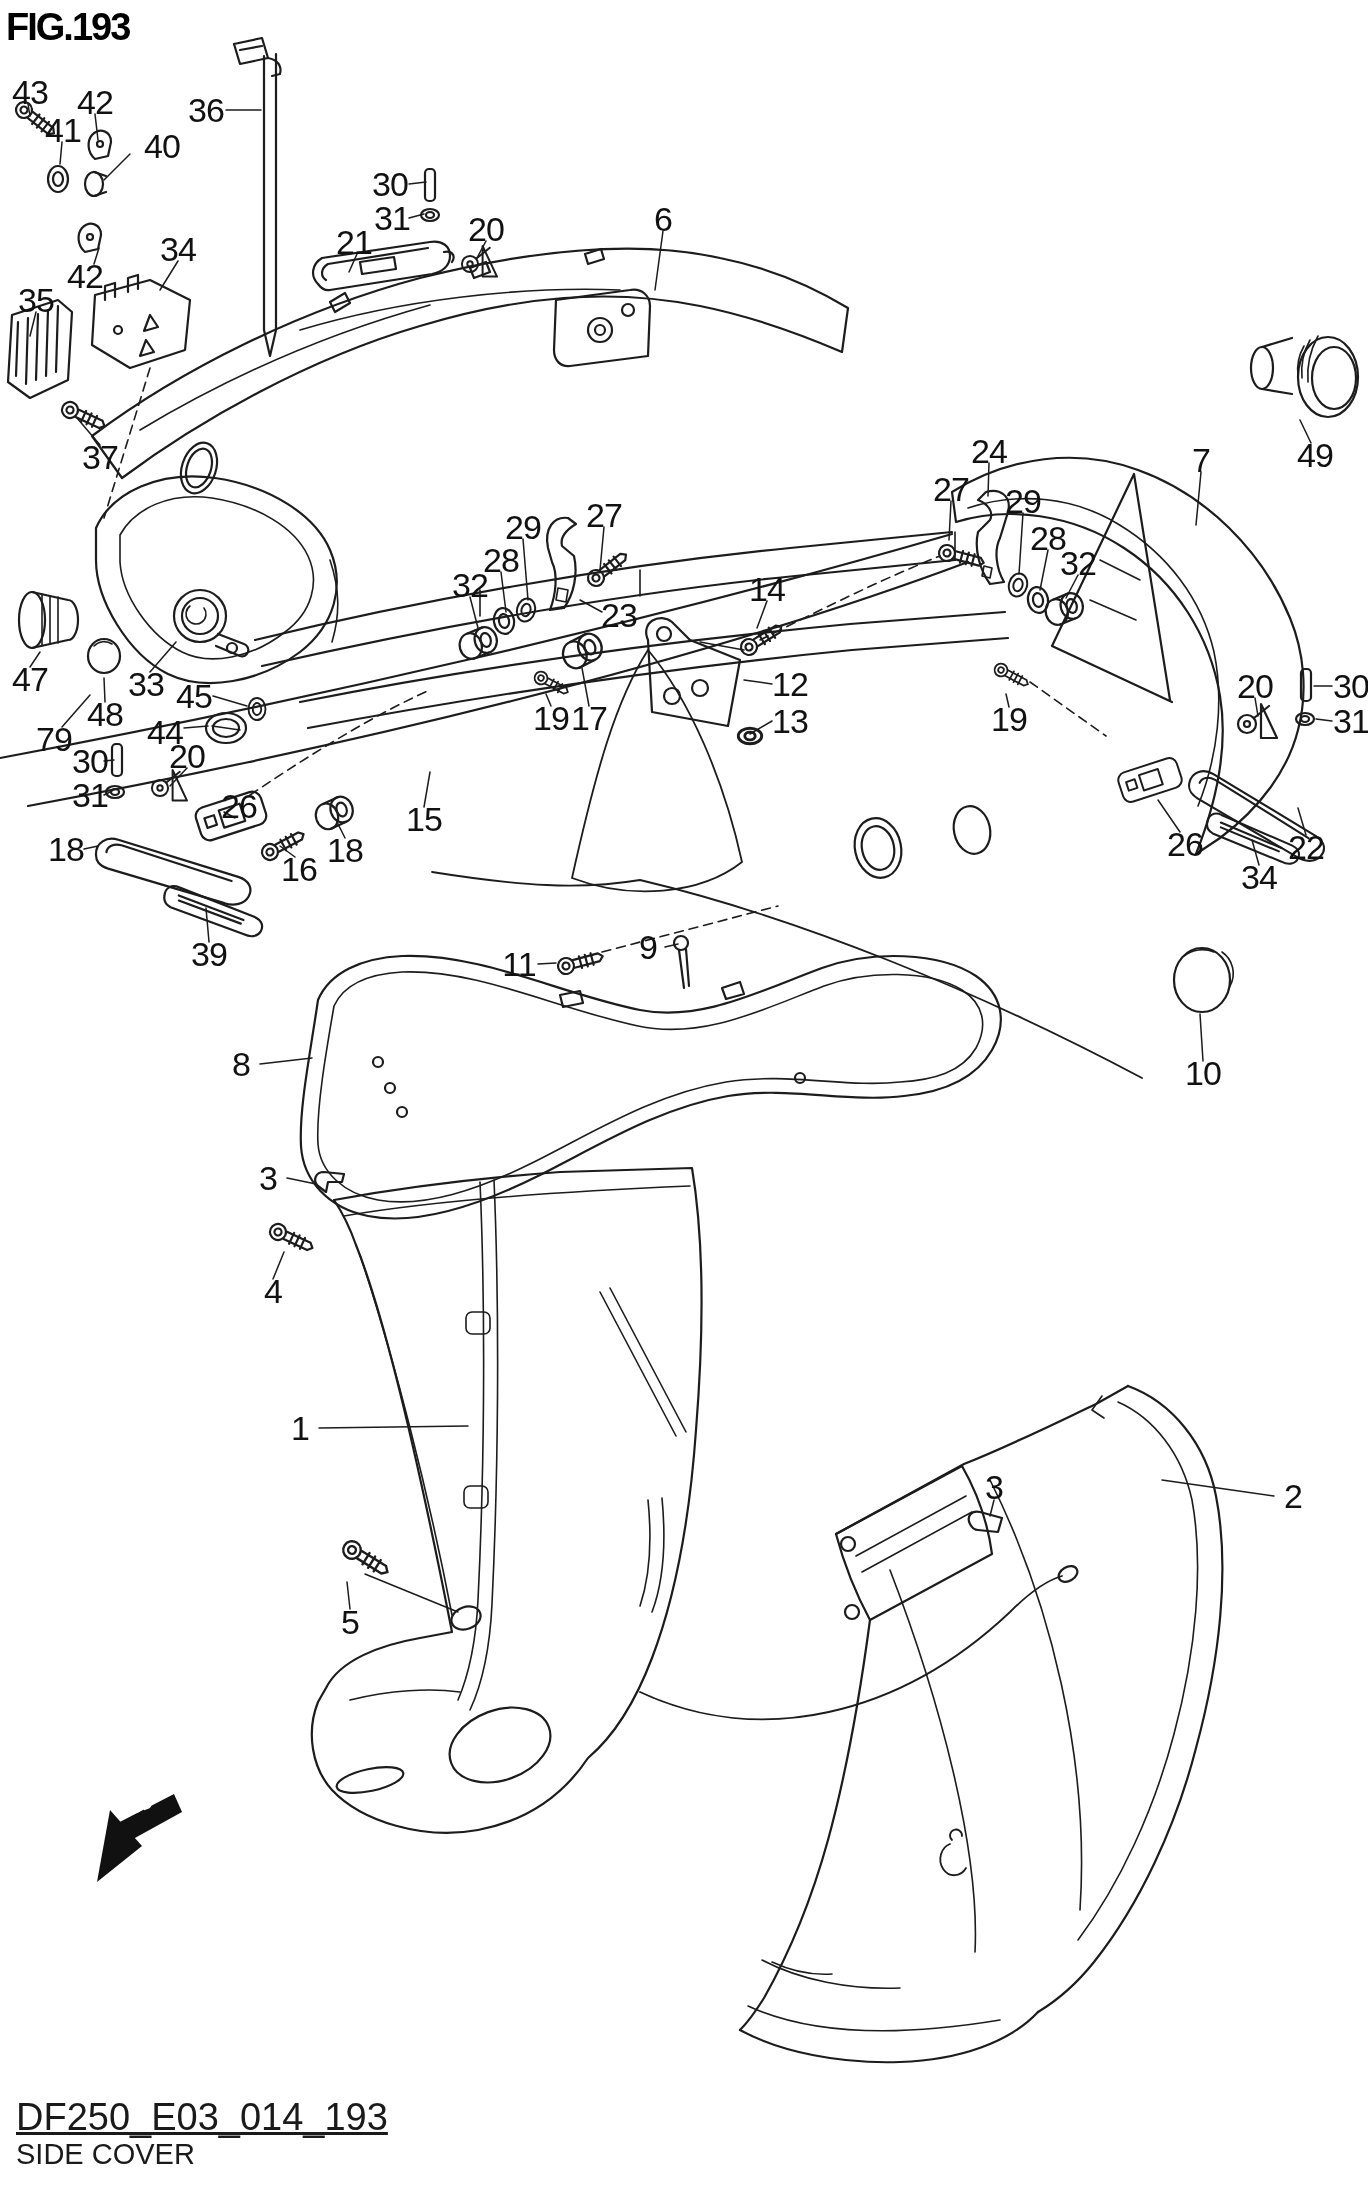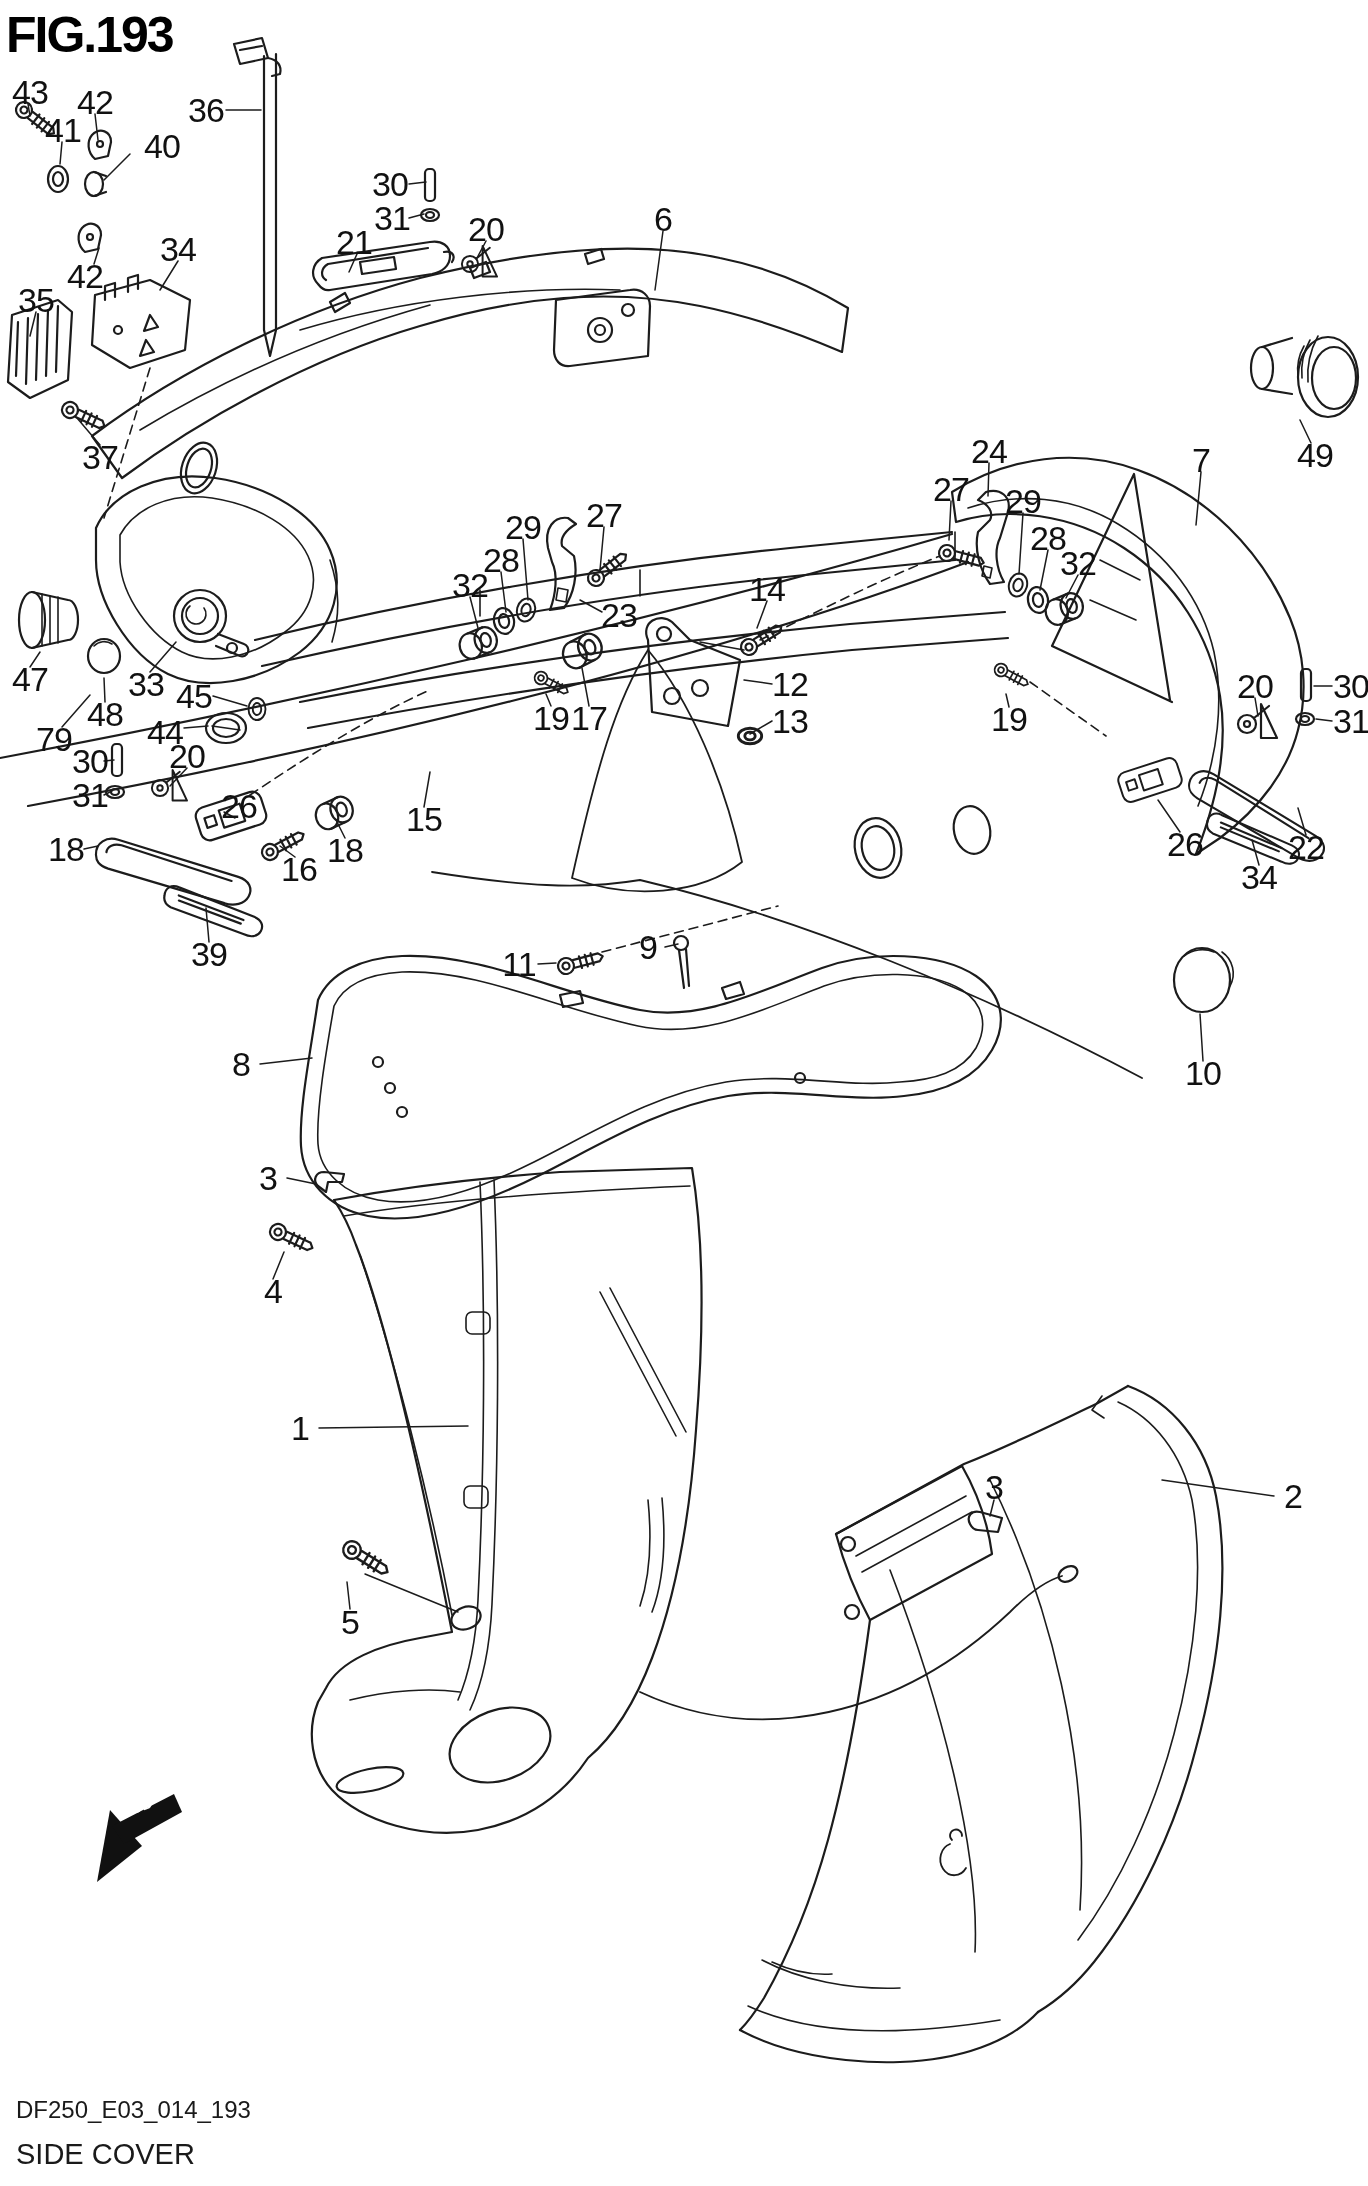--- a/index.html
+++ b/index.html
@@ -1,23 +1,23 @@
 <!DOCTYPE html>
 <html><head>
 <meta charset="utf-8">
 <style>
   html,body{margin:0;padding:0;background:#fff;}
   .page{position:relative;width:1368px;height:2186px;background:#fff;overflow:hidden;
         font-family:"Liberation Sans",sans-serif;color:#111;}
   .art{position:absolute;left:0;top:0;}
   .plabel{position:absolute;transform:translate(-50%,-50%);font-size:34px;line-height:1;
           letter-spacing:-1px;color:#111;white-space:nowrap;}
-  .fig-title{position:absolute;left:6px;top:6px;font-size:50px;font-weight:bold;
+  .fig-title{position:absolute;left:6px;top:6px;font-size:38px;font-weight:bold;
              letter-spacing:-2px;color:#000;}
-  .code{position:absolute;left:16px;top:2096px;font-size:24px;color:#1a1a1a;}
+  .code{position:absolute;left:16px;top:2096px;font-size:38px;color:#1a1a1a;text-decoration:underline;}
   .caption{position:absolute;left:16px;top:2138px;font-size:29px;color:#1a1a1a;}
   .fwd{position:absolute;left:117px;top:1799px;font-size:15px;font-weight:bold;color:#fff;
        transform:rotate(-20deg) skewX(-6deg);letter-spacing:1px;}
 </style>
 </head>
 <body>
 
 <div class="page">
 
   <svg class="art" width="1368" height="2186" viewBox="0 0 1368 2186">

